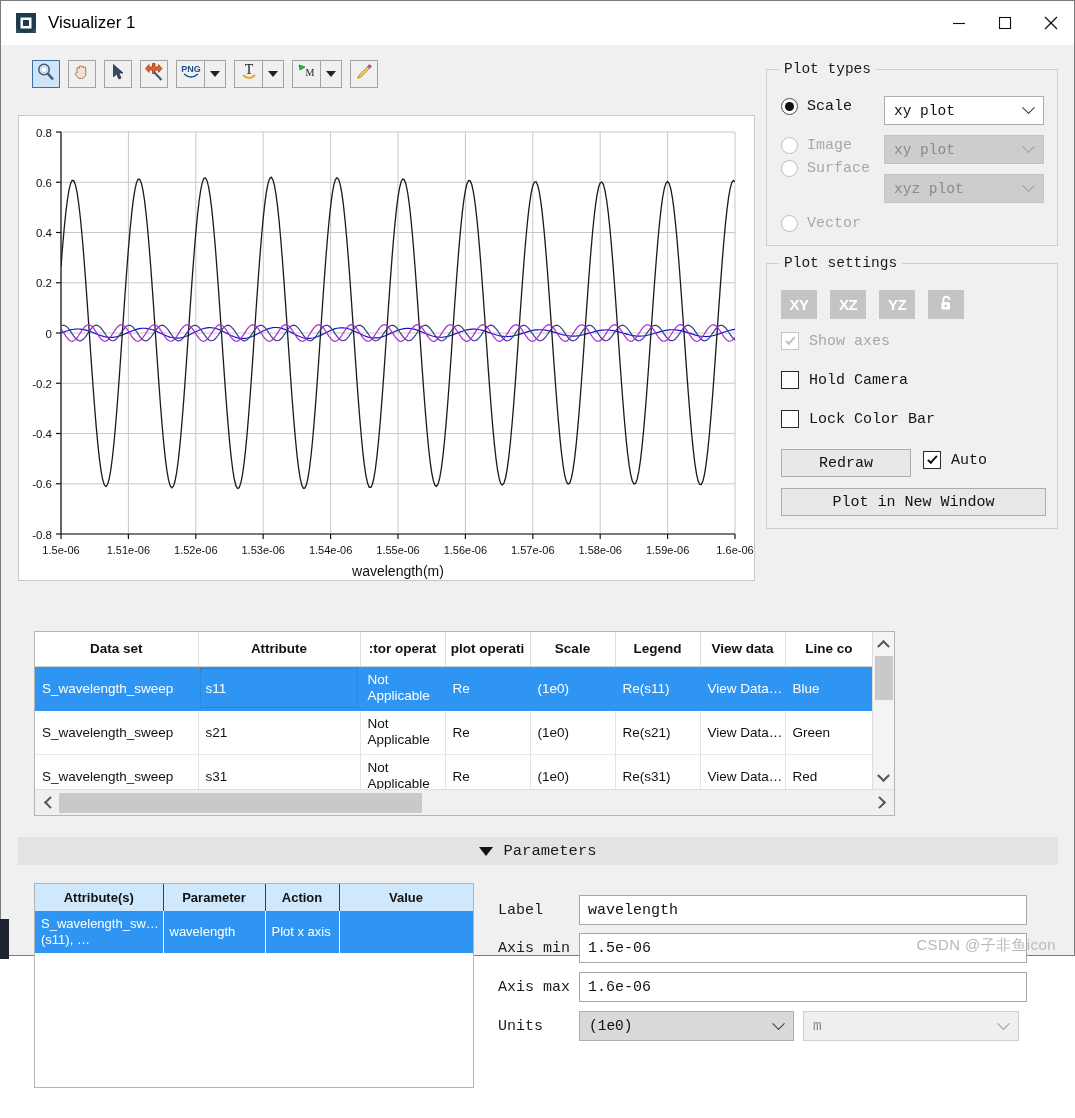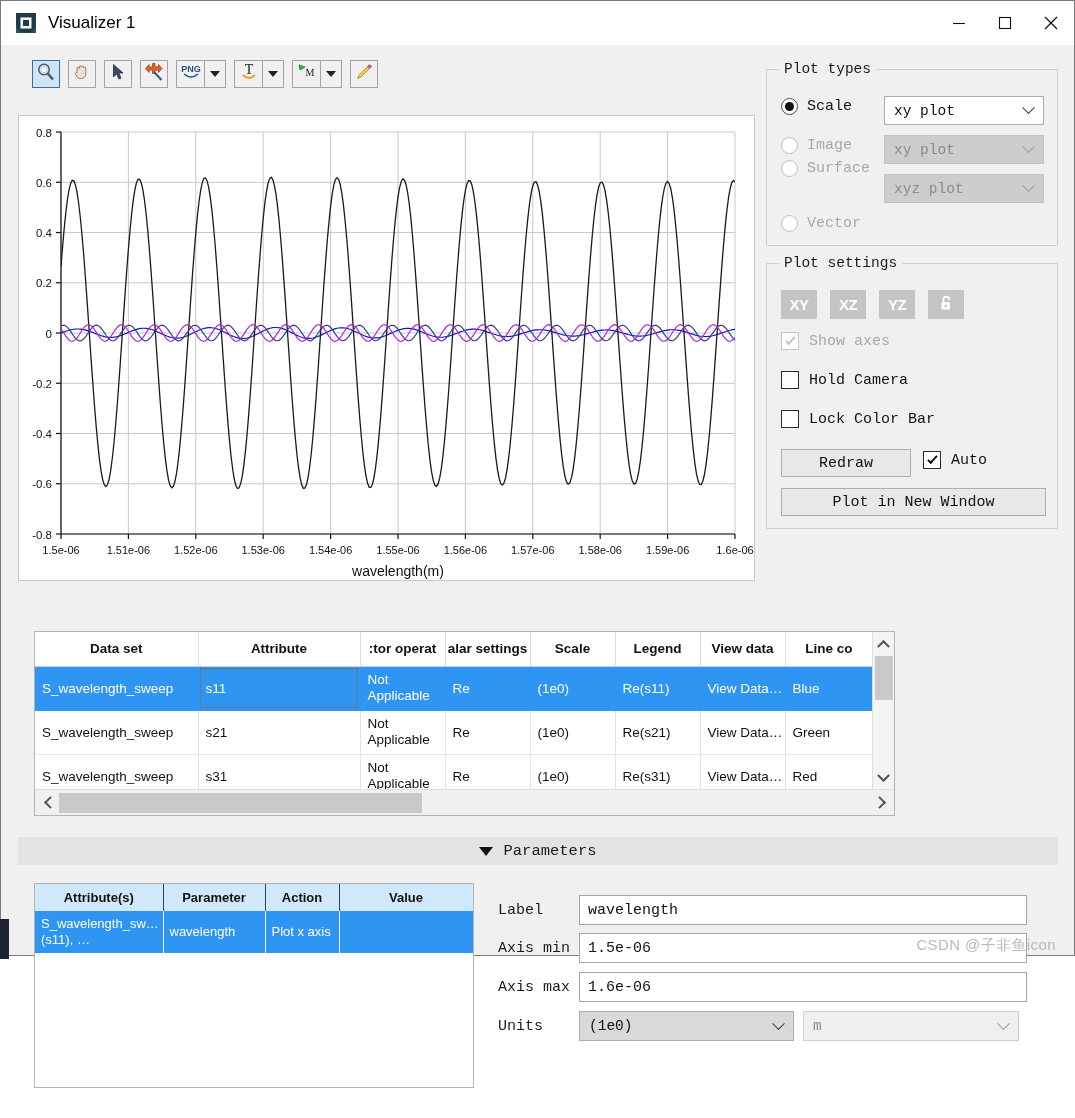--- a/index.html
+++ b/index.html
@@ -592,21 +592,21 @@
             <col style="width:85px">
               <col style="width:85px">
               <col style="width:85px">
               <col style="width:88px">
           </colgroup>
           <thead>
             <tr>
               <th>Data set</th>
               <th>Attribute</th>
               <th>:tor operat</th>
-              <th>alar settings</th>
+              <th>plot operati</th>
               <th>Scale</th>
               <th>Legend</th>
               <th>View data</th>
               <th>Line co</th>
             </tr>
           </thead>
           <tbody>
             <tr class="sel">
               <td>S_wavelength_sweep</td>
               <td class="focus-cell">s11</td>

